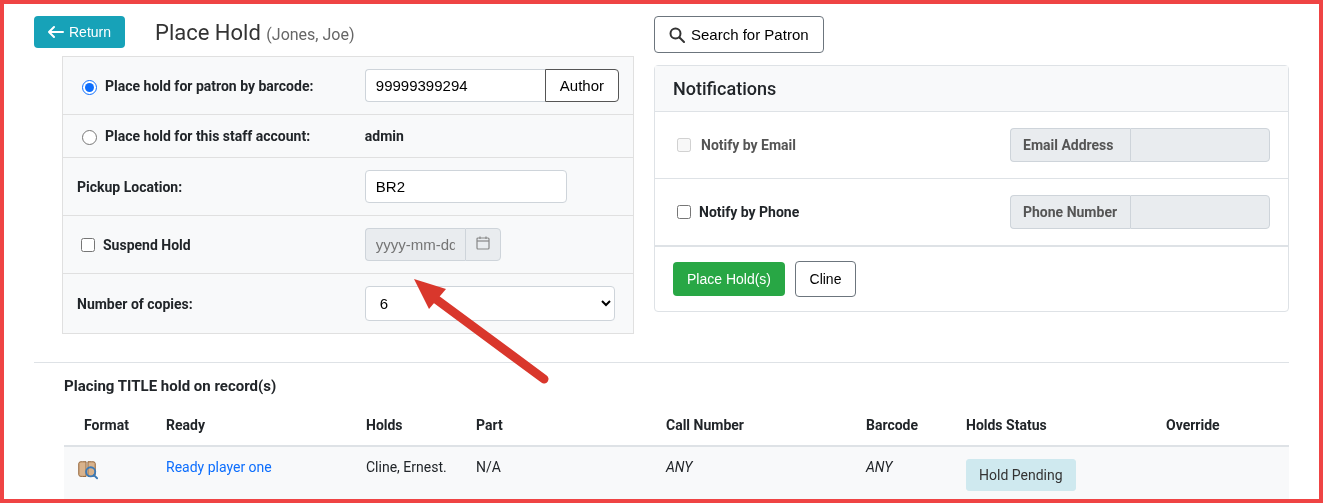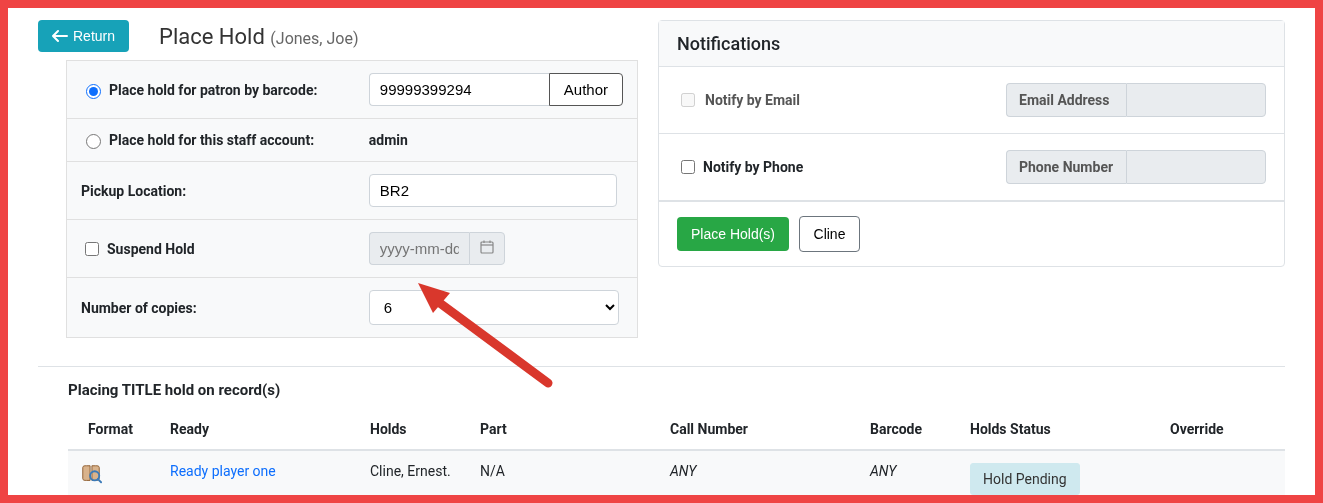--- a/index.html
+++ b/index.html
@@ -5,21 +5,21 @@
   * { box-sizing: border-box; }
   body {
     margin: 0;
     padding: 0;
     font-family: -apple-system, BlinkMacSystemFont, "Segoe UI", Roboto, "Helvetica Neue", Arial, sans-serif;
     font-size: 14px;
     color: #212529;
     background: #0a5a4a;
   }
   .outer-border {
-    border: 8px solid #ef4444;
+    border: 4px solid #ef4444;
     background: #fff;
     width: 1323px;
     height: 503px;
     overflow: hidden;
   }
   .content {
     padding: 12px 30px 0 30px;
   }
   .top-row {
     display: flex;
@@ -273,21 +273,21 @@
                 <span>Place hold for this staff account:</span>
               </label>
             </td>
             <td class="input-cell">
               <span style="font-weight:700;">admin</span>
             </td>
           </tr>
           <tr>
             <td class="label-cell">Pickup Location:</td>
             <td class="input-cell">
-              <input class="text-input" style="width: 248px;" value="BR2">
+              <input class="text-input" style="width: 202px;" value="BR2">
             </td>
           </tr>
           <tr>
             <td class="label-cell">
               <label style="display:flex;align-items:center;">
                 <input type="checkbox" class="checkbox" style="">
                 <span>Suspend Hold</span>
               </label>
             </td>
             <td class="input-cell">
@@ -310,20 +310,27 @@
               <select class="copies-select">
                 <option>6</option>
               </select>
             </td>
           </tr>
         </tbody>
           </table>
       </div>
 
       <div class="right-col">
+        <button class="search-patron-btn">
+          <svg width="16" height="16" viewBox="0 0 16 16">
+              <circle cx="6.5" cy="6.5" r="5" fill="none" stroke="#333" stroke-width="2"></circle>
+              <line x1="10.5" y1="10.5" x2="15" y2="15" stroke="#333" stroke-width="2" stroke-linecap="round"></line>
+            </svg>
+          <span>Search for Patron</span>
+        </button>
 
         <div class="notif-card">
           <div class="notif-header">Notifications</div>
           <div class="notif-body">
             <div class="notif-row">
               <div class="left">
                 <input type="checkbox" class="disabled-cb" disabled="" style="">
                 <span>Notify by Email</span>
               </div>
               <div class="right">

